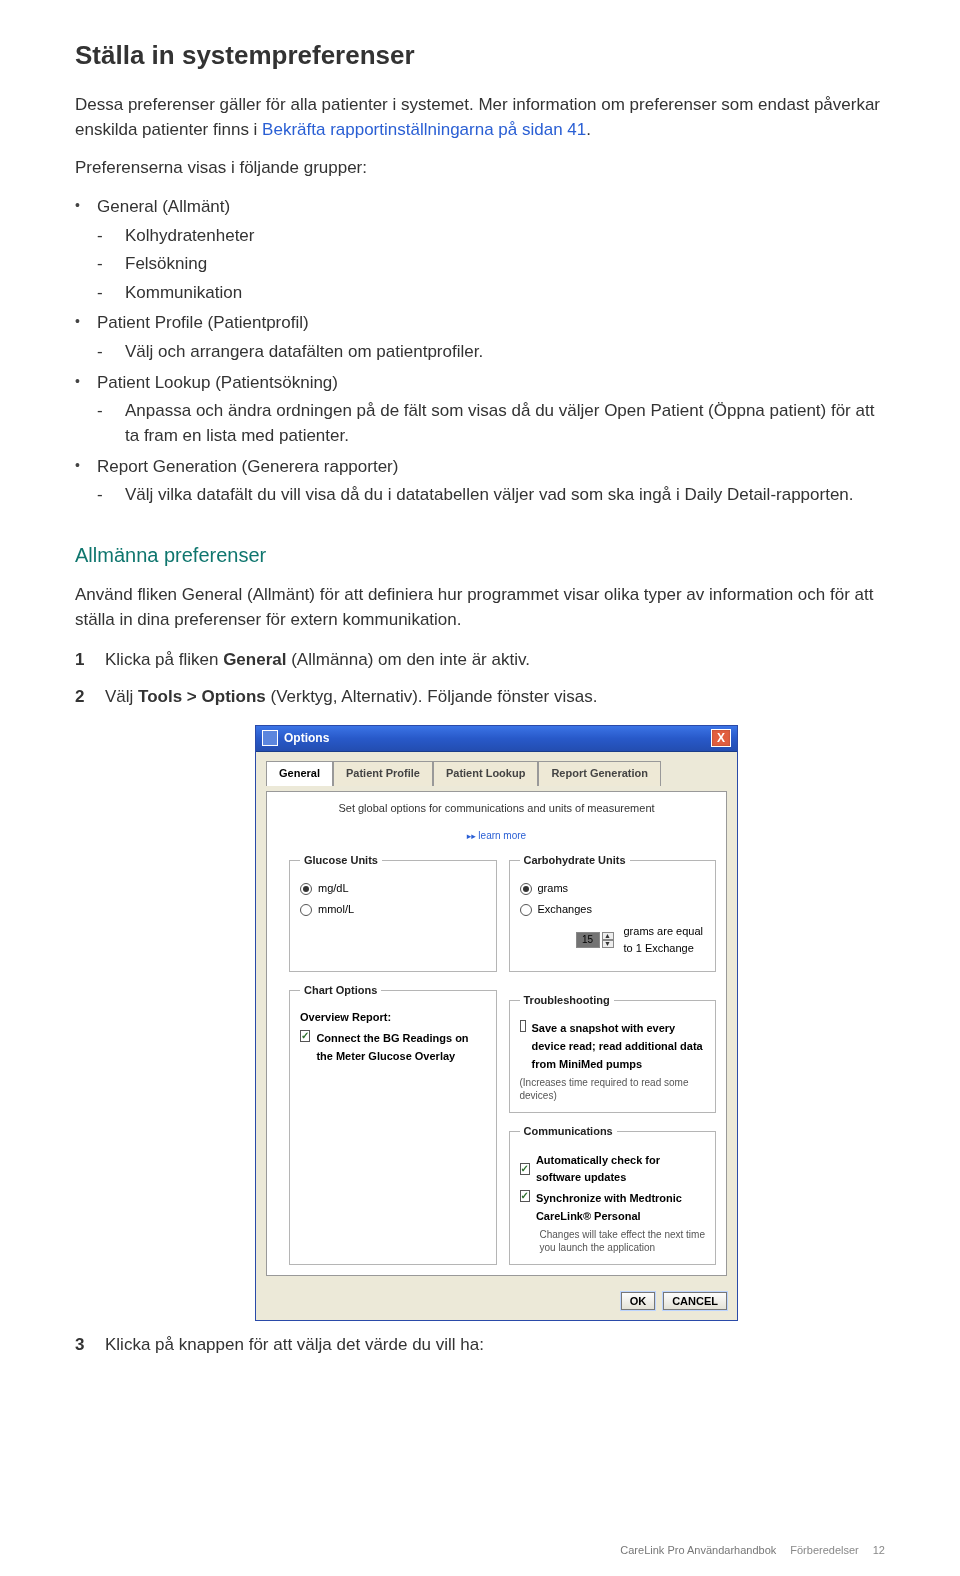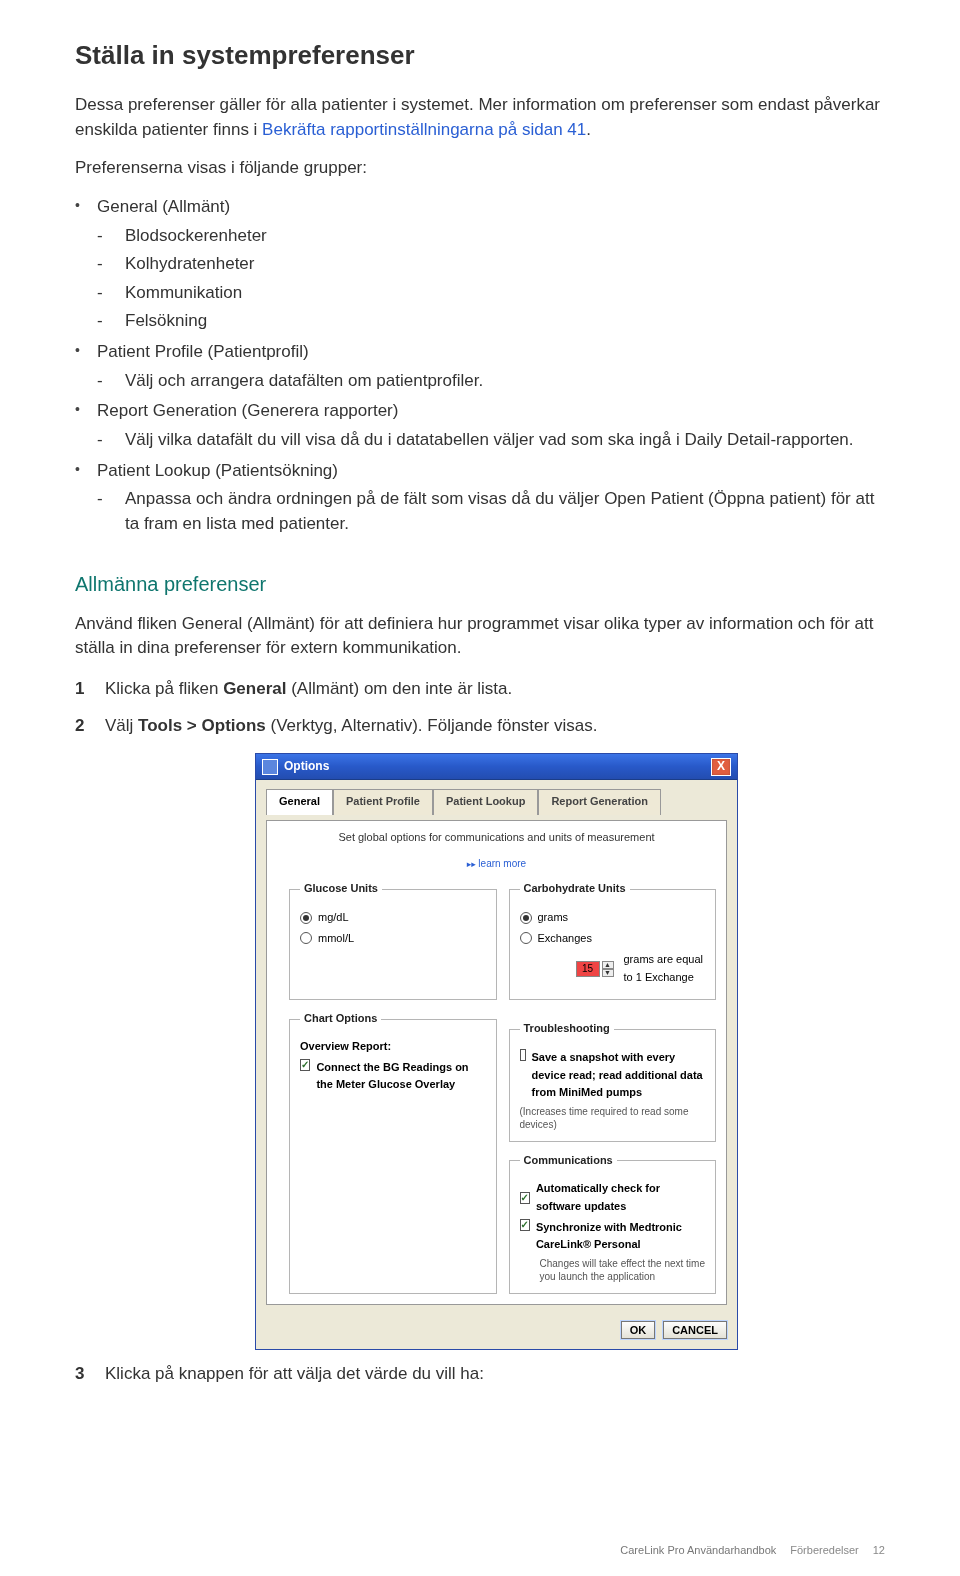--- a/index.html
+++ b/index.html
@@ -201,21 +201,21 @@
     width: 12px; height: 12px; border: 1px solid #555; background: #fff;
     display: inline-flex; align-items: center; justify-content: center;
     font-size: 10px; line-height: 1; color: #2a6;
   }
   .chk.checked::after { content: "✓"; color: #2a6e2a; font-weight: 700; }
   .subtle { color: #555; font-size: 10px; margin-left: 20px; line-height: 1.3; }
   .spinner {
     display: inline-flex; align-items: center; gap: 2px; margin: 0 4px;
   }
   .spinner .val {
-    border: 1px solid #888; background: #ef4444; width: 24px; height: 16px;
+    border: 1px solid #888; background: #737373; width: 24px; height: 16px;
     display: inline-flex; align-items: center; justify-content: center;
     font-size: 10px;
   }
   .spinner .arrows {
     display: inline-flex; flex-direction: column;
   }
   .spinner .arrows span {
     width: 12px; height: 8px; border: 1px solid #888; background: #eee;
     font-size: 7px; line-height: 6px; text-align: center; color: #333;
   }
@@ -259,53 +259,52 @@
   <span>Dessa preferenser gäller för alla patienter i systemet. Mer information om preferenser som endast påverkar enskilda patienter finns i </span>
   <span class="link">Bekräfta rapportinställningarna på sidan 41</span><span>.</span>
 </p>
 
 <p>Preferenserna visas i följande grupper:</p>
 
 <ul class="top-list">
   <li>
     <span>General (Allmänt)</span>
     <ul class="dash-list">
-      <li>Blodsockerenheter</li>
       <li>Kolhydratenheter</li>
+      <li>Felsökning</li>
       <li>Kommunikation</li>
-      <li>Felsökning</li>
     </ul>
   </li>
   <li>
     <span>Patient Profile (Patientprofil)</span>
     <ul class="dash-list">
       <li>Välj och arrangera datafälten om patientprofiler.</li>
     </ul>
   </li>
   <li>
+    <span>Patient Lookup (Patientsökning)</span>
+    <ul class="dash-list">
+      <li>Anpassa och ändra ordningen på de fält som visas då du väljer Open Patient (Öppna patient) för att ta fram en lista med patienter.</li>
+    </ul>
+  </li>
+  <li>
     <span>Report Generation (Generera rapporter)</span>
     <ul class="dash-list">
       <li>Välj vilka datafält du vill visa då du i datatabellen väljer vad som ska ingå i Daily Detail-rapporten.</li>
     </ul>
   </li>
-  <li>
-    <span>Patient Lookup (Patientsökning)</span>
-    <ul class="dash-list">
-      <li>Anpassa och ändra ordningen på de fält som visas då du väljer Open Patient (Öppna patient) för att ta fram en lista med patienter.</li>
-    </ul>
-  </li>
 </ul>
 
 <h2>Allmänna preferenser</h2>
 
 <p>Använd fliken General (Allmänt) för att definiera hur programmet visar olika typer av information och för att ställa in dina preferenser för extern kommunikation.</p>
 
 <ol class="steps">
   <li>
-    <span>Klicka på fliken </span><span class="bold">General</span><span> (Allmänt) om den inte är lista.</span>
+    <span>Klicka på fliken </span><span class="bold">General</span><span> (Allmänna) om den inte är aktiv.</span>
   </li>
   <li>
     <span>Välj </span><span class="bold">Tools &gt; Options</span><span> (Verktyg, Alternativ). Följande fönster visas.</span>
 
     <div class="dialog-wrap">
       <div class="dlg">
         <div class="titlebar">
           <div class="tb-left">
             <span class="tb-icon"></span>
             <span class="tb-title">Options</span>

